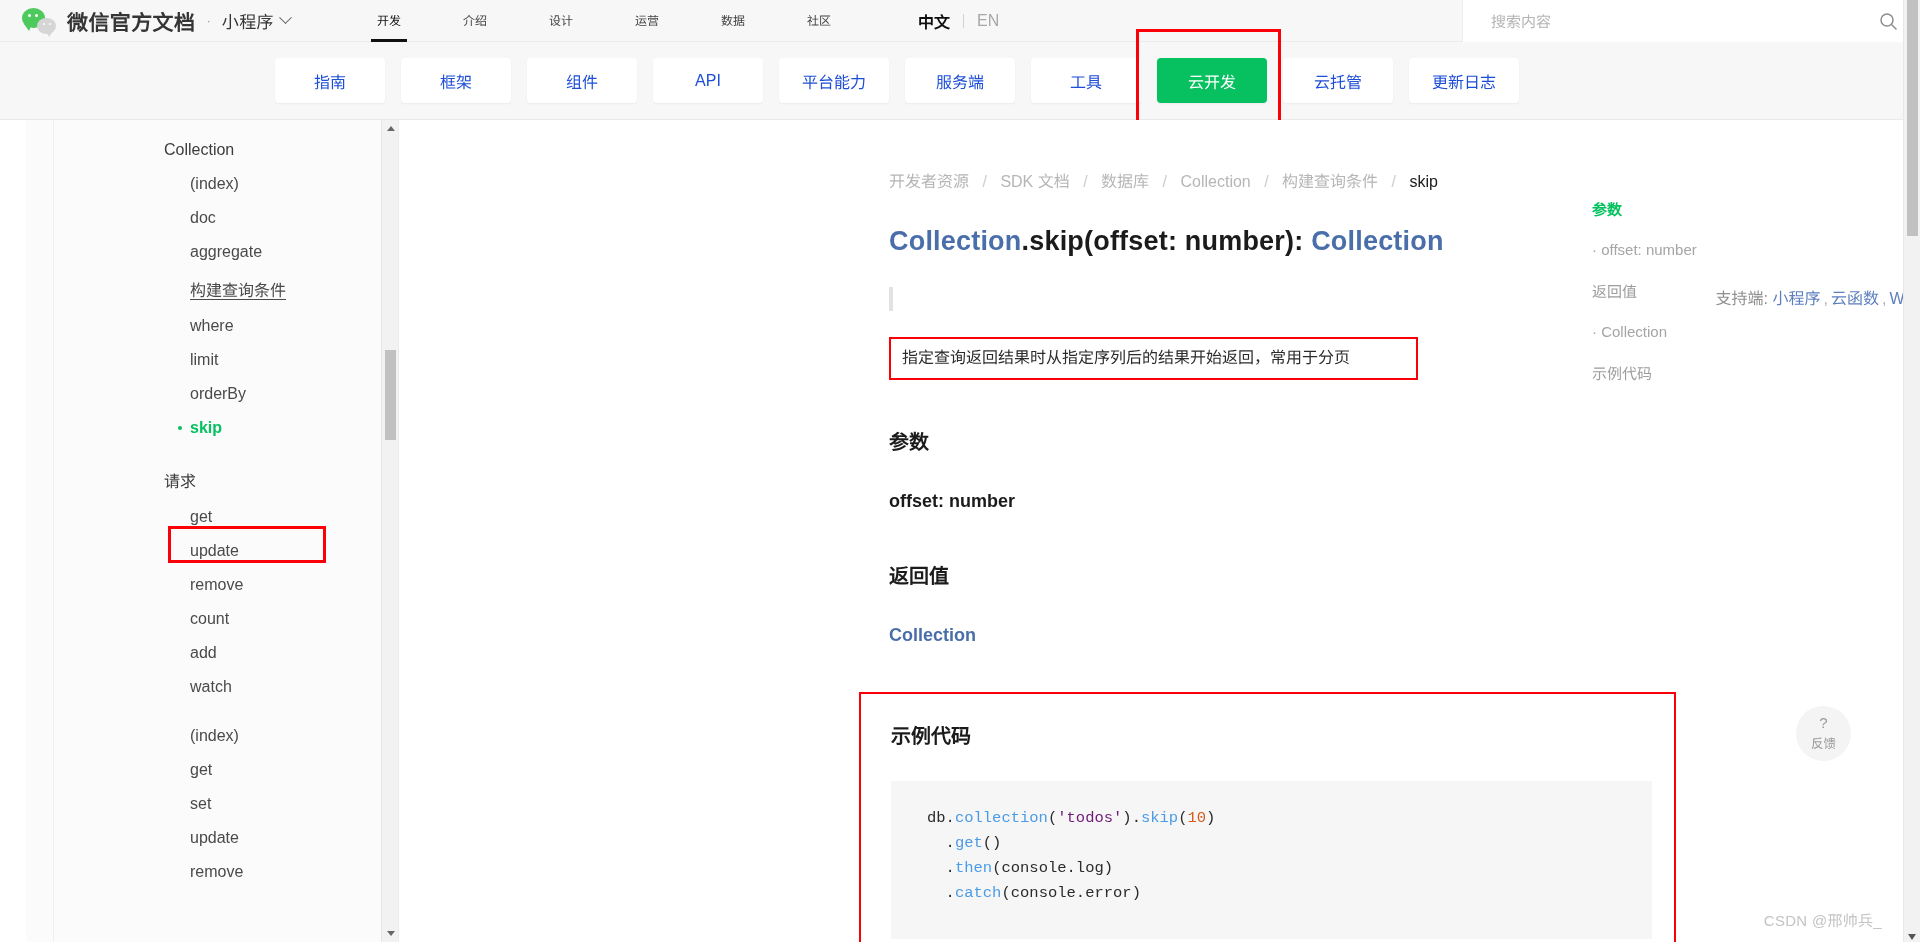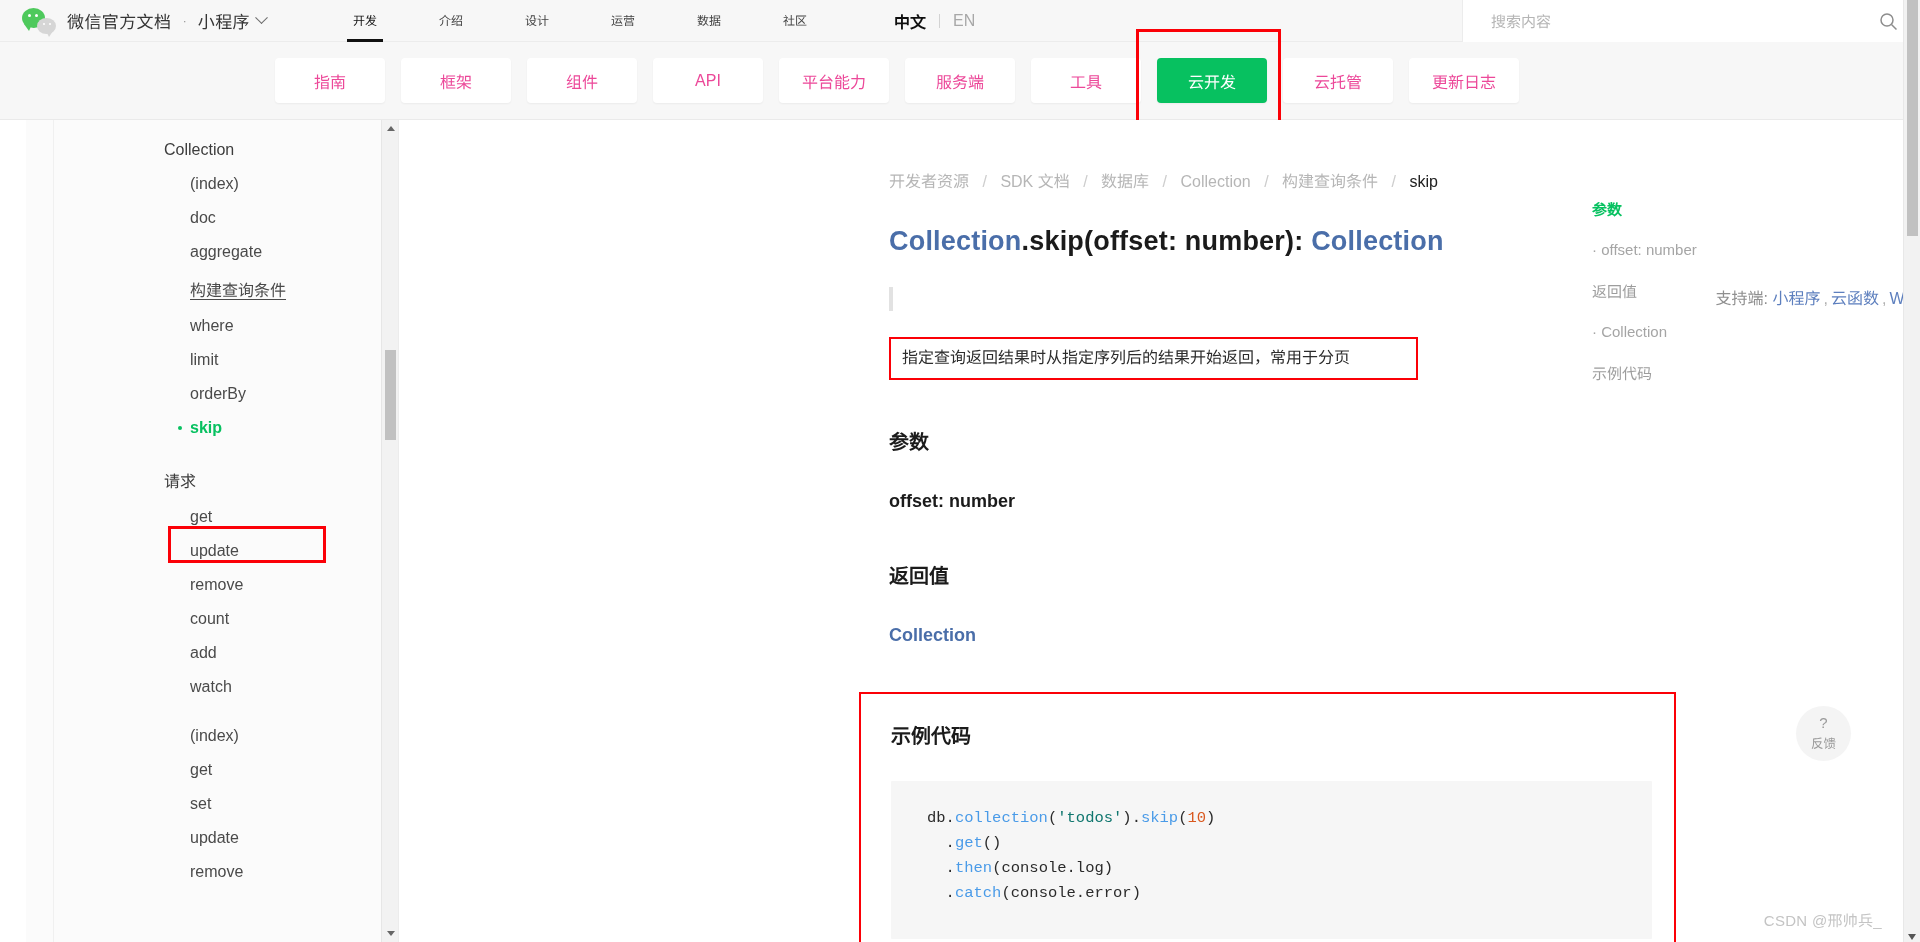--- a/index.html
+++ b/index.html
@@ -38,21 +38,21 @@
   .wx-logo .b2::after {
     content: ""; position: absolute; right: 3px; bottom: -3px;
     border-left: 3px solid transparent; border-right: 4px solid transparent;
     border-top: 6px solid #d6d6d6;
   }
   .wx-logo .e1, .wx-logo .e2 { position: absolute; width: 3px; height: 3px; background: #fff; border-radius: 50%; top: 6px; }
   .wx-logo .e1 { left: 6px; } .wx-logo .e2 { left: 13px; }
   .wx-logo .e3, .wx-logo .e4 { position: absolute; width: 2.5px; height: 2.5px; background: #fff; border-radius: 50%; top: 15px; }
   .wx-logo .e3 { right: 11px; } .wx-logo .e4 { right: 5px; }
 
-  .brand-title { font-size: 17px; color: #353535; letter-spacing: .4px; }
+  .brand-title { font-size: 21px; color: #353535; letter-spacing: .4px; font-weight: bold; }
   .brand-dot { font-size: 13px; color: #9b9b9b; margin: 0 11px; }
   .brand-sub { font-size: 17px; color: #353535; letter-spacing: .4px; }
   .brand-caret { margin-left: 7px; display: inline-block; width: 9px; height: 9px;
     border-right: 1.6px solid #6d6d6d; border-bottom: 1.6px solid #6d6d6d;
     transform: rotate(45deg) translate(-2px,-2px); }
 
   .topnav { display: flex; align-items: center; margin-left: 56px; height: 42px; }
   .topnav a {
     font-size: 12px; color: #444; text-decoration: none;
     padding: 0 31px; height: 42px; line-height: 42px; position: relative;
@@ -85,21 +85,21 @@
   
   .subnav {
     position: absolute; top: 42px; left: 0; width: 1920px; height: 78px;
     background: #f7f7f7; display: flex; align-items: center;
     padding-left: 275px; border-bottom: 1px solid #eaeaea;
   }
   .tab {
     height: 45px; min-width: 110px; padding: 0 22px;
     background: #fff; border-radius: 4px;
     display: flex; align-items: center; justify-content: center;
-    font-size: 16px; color: #ec4899; margin-right: 16px;
+    font-size: 16px; color: #1d4ed8; margin-right: 16px;
     box-shadow: 0 1px 2px rgba(0,0,0,.05); cursor: pointer;
     white-space: nowrap;
   }
   .tab.green { background: #07c160; color: #fff; }
   .tab-wrap { position: relative; display: flex; align-items: center; }
   .redbox-tab {
     position: absolute; left: -21px; top: -29px;
     width: 145px; height: 98px;
     border: 3.5px solid #fb0007; pointer-events: none;
   }
@@ -184,21 +184,21 @@
     padding: 26px 22px 27px 30px; margin-left: -30px;
   }
   .example-box h2 { font-size: 20px; color: #1b1b1b; margin: 0 0 32px 0; font-weight: bold; }
   .code {
     background: #f6f6f6; padding: 25px 0 25px 36px;
     font-family: "Liberation Mono", "DejaVu Sans Mono", monospace;
     font-size: 15.5px; line-height: 25px; color: #222;
     white-space: pre; border-radius: 1px; height: 158px;
   }
   .c-fn { color: #4a9be8; }
-  .c-str { color: #0f766e; }
+  .c-str { color: #701a75; }
   .c-num { color: #d9581e; }
   .c-plain { color: #2b2b2b; }
 
   
   .toc {
     position: absolute; right: 120px; top: 78px; width: 210px;
   }
   .toc-item { font-size: 15px; color: #9d9d9d; margin-bottom: 22px; cursor: pointer; white-space: nowrap; }
   .toc-item.active { color: #07c160; font-weight: bold; }
   .toc-item.sub { color: #a5a5a5; }

